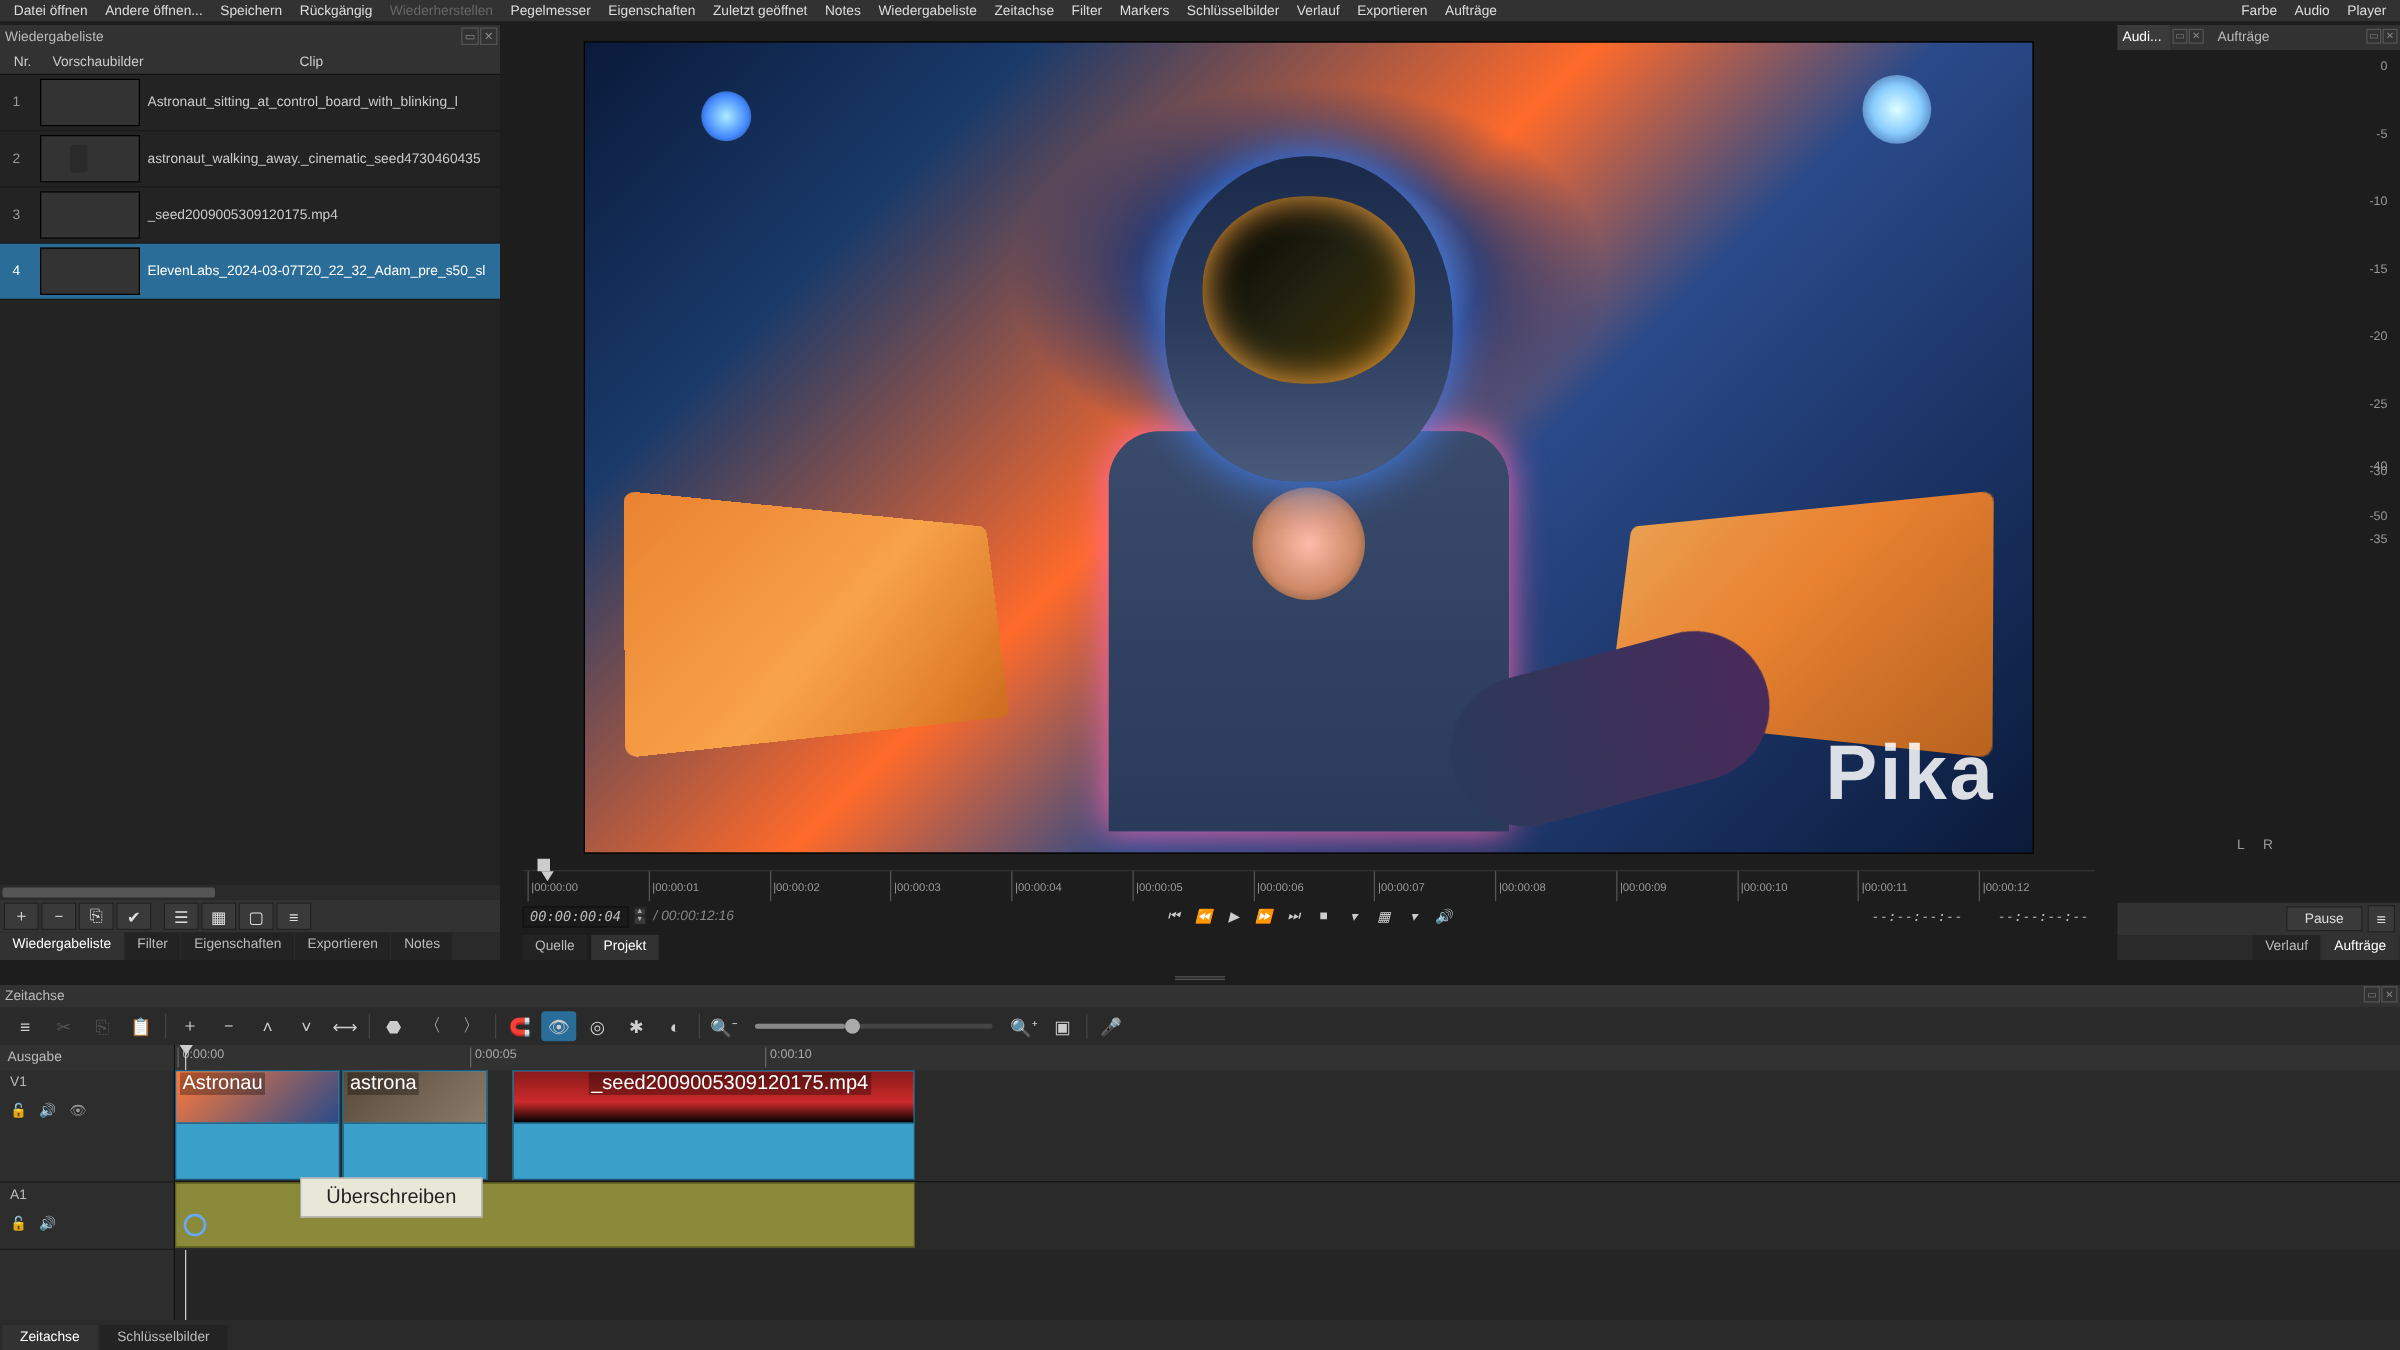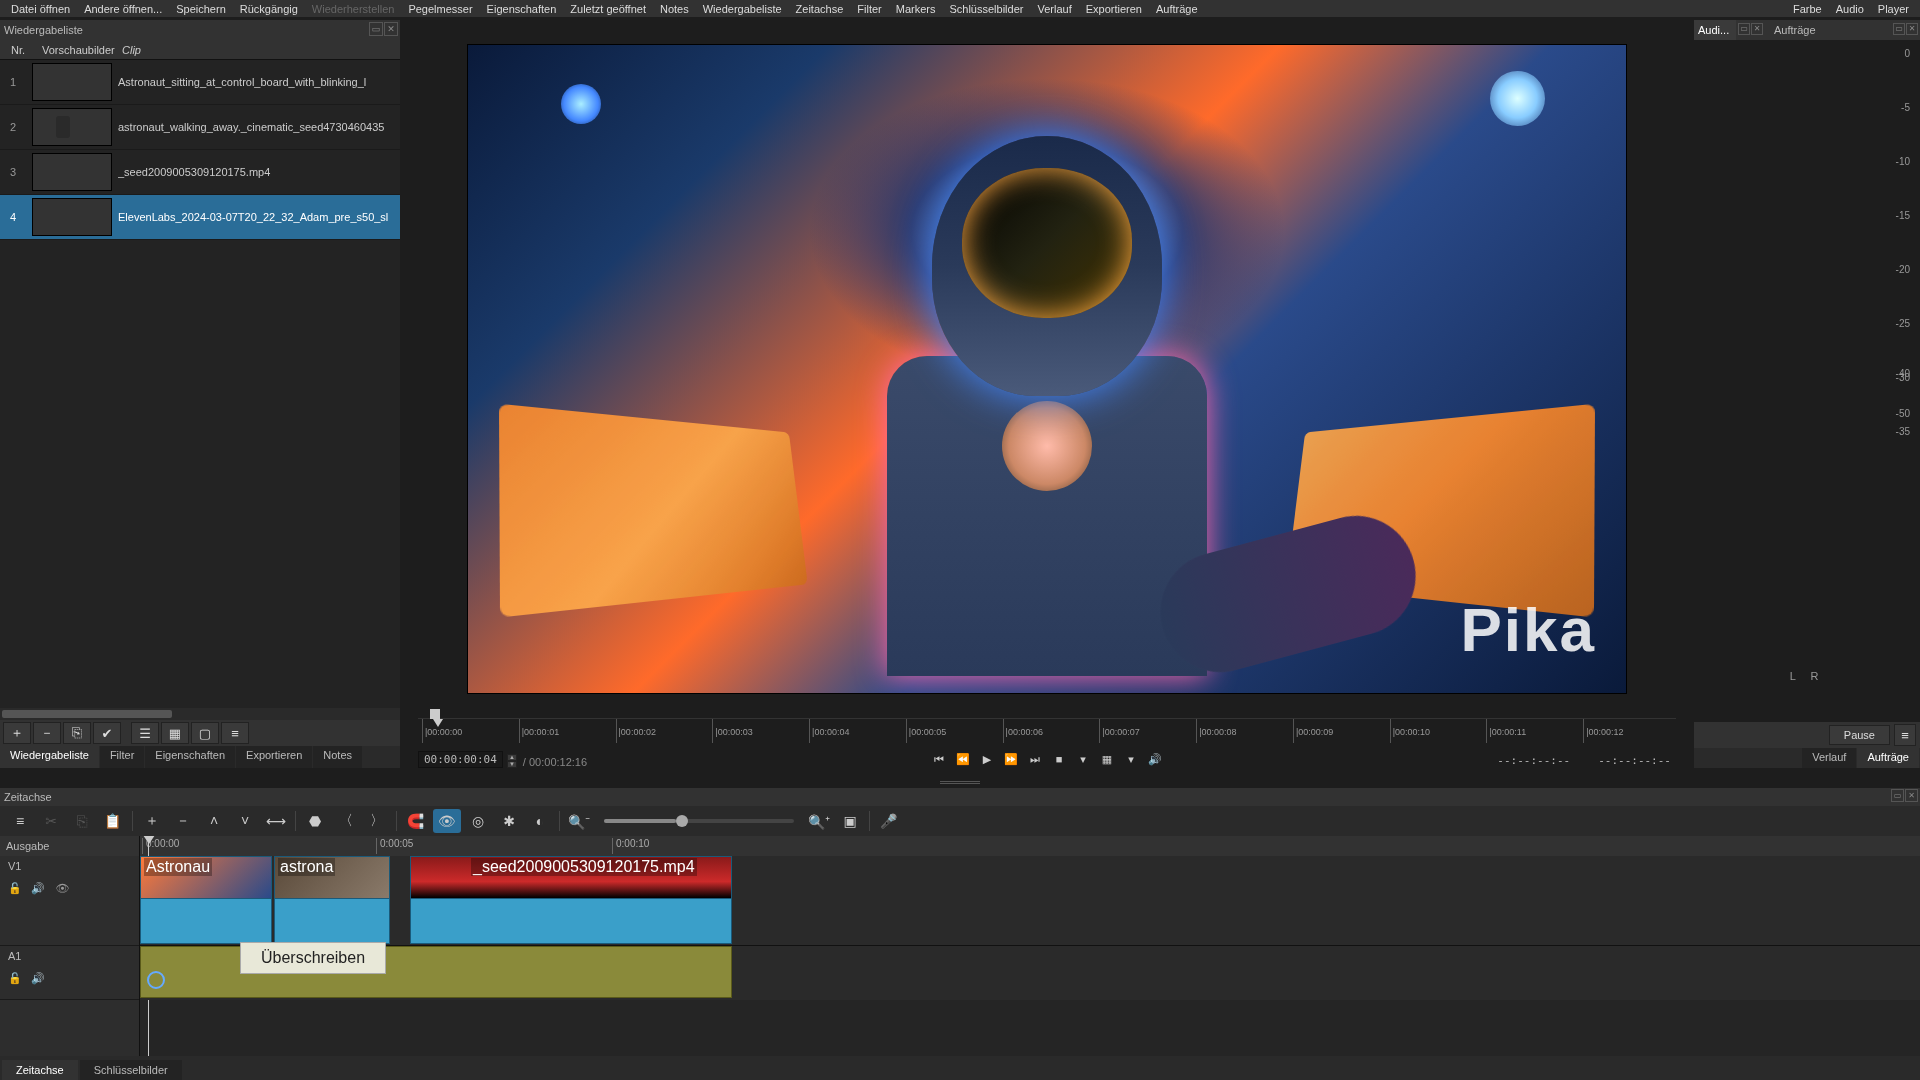--- a/index.html
+++ b/index.html
@@ -14,21 +14,21 @@
 
 .panelhdr { height:20px; background:#323232; display:flex; align-items:center; padding:0 4px; color:#bbb; position:relative; }
 .panelhdr .picons { position:absolute; right:2px; top:2px; display:flex; gap:1px; }
 .panelhdr .picons span { width:14px; height:14px; border:1px solid #555; display:inline-flex; align-items:center; justify-content:center; font-size:9px; color:#888; }
 
 
 .playlist { position:absolute; left:0; top:20px; width:400px; height:748px; background:#232323; display:flex; flex-direction:column; }
 .playlist .cols { height:20px; background:#323232; display:flex; align-items:center; border-bottom:1px solid #111; }
 .playlist .cols .c1 {width:36px; text-align:center;}
 .playlist .cols .c2 {flex:0 0 86px; padding-left:6px;}
-.playlist .cols .c3 {flex:1; text-align:left; padding-right:24px;font-style:italic;}
+.playlist .cols .c3 {flex:1; text-align:center; padding-right:24px;}
 .playlist .rows { flex:1; overflow:hidden; }
 .prow { height:45px; display:flex; align-items:center; border-bottom:1px solid #1a1a1a; }
 .prow.sel { background:#2a6d98; color:#fff;}
 .prow .idx { width:26px; text-align:center; color:#999;}
 .prow.sel .idx {color:#fff;}
 .prow .thumb { width:80px; height:38px; margin:0 6px; border:1px solid #000; background:#333; position:relative; overflow:hidden;}
 .prow .clipname { flex:1; overflow:hidden; white-space:nowrap; color:#ccc; }
 .prow.sel .clipname{color:#fff;}
 .playlist .hscroll { height:12px; background:#2a2a2a; position:relative;}
 .playlist .hscroll::before{content:"";position:absolute;left:2px;top:2px;width:170px;height:8px;background:#555;border-radius:2px;}
@@ -53,21 +53,21 @@
 .videoimg .consoleL{position:absolute;left:4%;bottom:15%;width:320px;height:180px;background:linear-gradient(135deg,#ff8a2a 0%,#ffaa4a 50%,#cc6a1a 100%);transform:perspective(400px) rotateY(25deg) rotateX(10deg);opacity:.9;border-radius:8px;}
 .videoimg .consoleR{position:absolute;right:4%;bottom:15%;width:320px;height:180px;background:linear-gradient(135deg,#ffaa4a 0%,#ff8a2a 50%,#cc6a1a 100%);transform:perspective(400px) rotateY(-25deg) rotateX(10deg);opacity:.9;border-radius:8px;}
 .videoimg .armR{position:absolute;right:18%;bottom:6%;width:260px;height:120px;border-radius:60px;background:linear-gradient(90deg,#2a3a5a 0%,#4a2a5a 100%);transform:rotate(-15deg);}
 .videoimg .wm{position:absolute;right:30px;bottom:28px;font-size:62px;font-weight:600;color:#fff;opacity:.85;letter-spacing:2px;}
 
 .scrubber{height:24px;background:#1d1d1d;position:relative;margin:4px 18px 0 18px;border-top:1px solid #333;}
 .scrubber .tick{position:absolute;top:0;height:24px;border-left:1px solid #555;font-size:9px;color:#999;padding-left:2px;padding-top:8px;white-space:nowrap;}
 .scrubber .playhead{position:absolute;top:-10px;left:12px;width:10px;height:10px;background:#ccc;}
 .scrubber .playhead::after{content:"";position:absolute;top:10px;left:3px;width:0;height:0;border-left:5px solid transparent;border-right:5px solid transparent;border-top:8px solid #ccc;}
 
-.transport{height:26px;display:flex;align-items:flex-end;padding:0 18px;gap:6px;}
+.transport{height:26px;display:flex;align-items:center;padding:0 18px;gap:6px;font-style:italic;}
 .tcbox{background:#1a1a1a;border:1px solid #111;padding:1px 5px;color:#bbb;font-family:monospace;font-size:11px;}
 .spinner{display:inline-flex;flex-direction:column;margin-left:-2px;}
 .spinner span{width:10px;height:7px;background:#3a3a3a;border:1px solid #222;font-size:6px;line-height:5px;text-align:center;color:#aaa;}
 .transport .tcenter{position:absolute;left:50%;transform:translateX(-50%);display:flex;gap:6px;}
 .trbtn{width:18px;height:18px;display:flex;align-items:center;justify-content:center;color:#ccc;cursor:pointer;font-size:11px;}
 .transport .tright{margin-left:auto;display:flex;gap:18px;}
 .srcproj{height:20px;display:flex;padding-left:18px;gap:2px;margin-top:2px;}
 
 
 .rdock{position:absolute;right:0;top:20px;width:226px;height:748px;background:#232323;display:flex;flex-direction:column;}
@@ -265,20 +265,24 @@
       <span class="trbtn">■</span>
       <span class="trbtn">▾</span>
       <span class="trbtn">▦</span>
       <span class="trbtn">▾</span>
       <span class="trbtn">🔊</span>
     </div>
     <div class="tright">
       <span class="tcbox" style="background:transparent;border:none;">--:--:--:--</span>
       <span class="tcbox" style="background:transparent;border:none;">--:--:--:--</span>
     </div>
+  </div>
+  <div class="srcproj">
+    <div class="ptab">Quelle</div>
+    <div class="ptab active">Projekt</div>
   </div>
 </div>
 
 <div class="rdock">
   <div class="rtabs">
     <span class="rtab active" style="width:42px;">Audi...</span>
     <span class="ricons" style="left:44px;top:3px;">
         <span>▭</span>
         <span>✕</span>
       </span>

